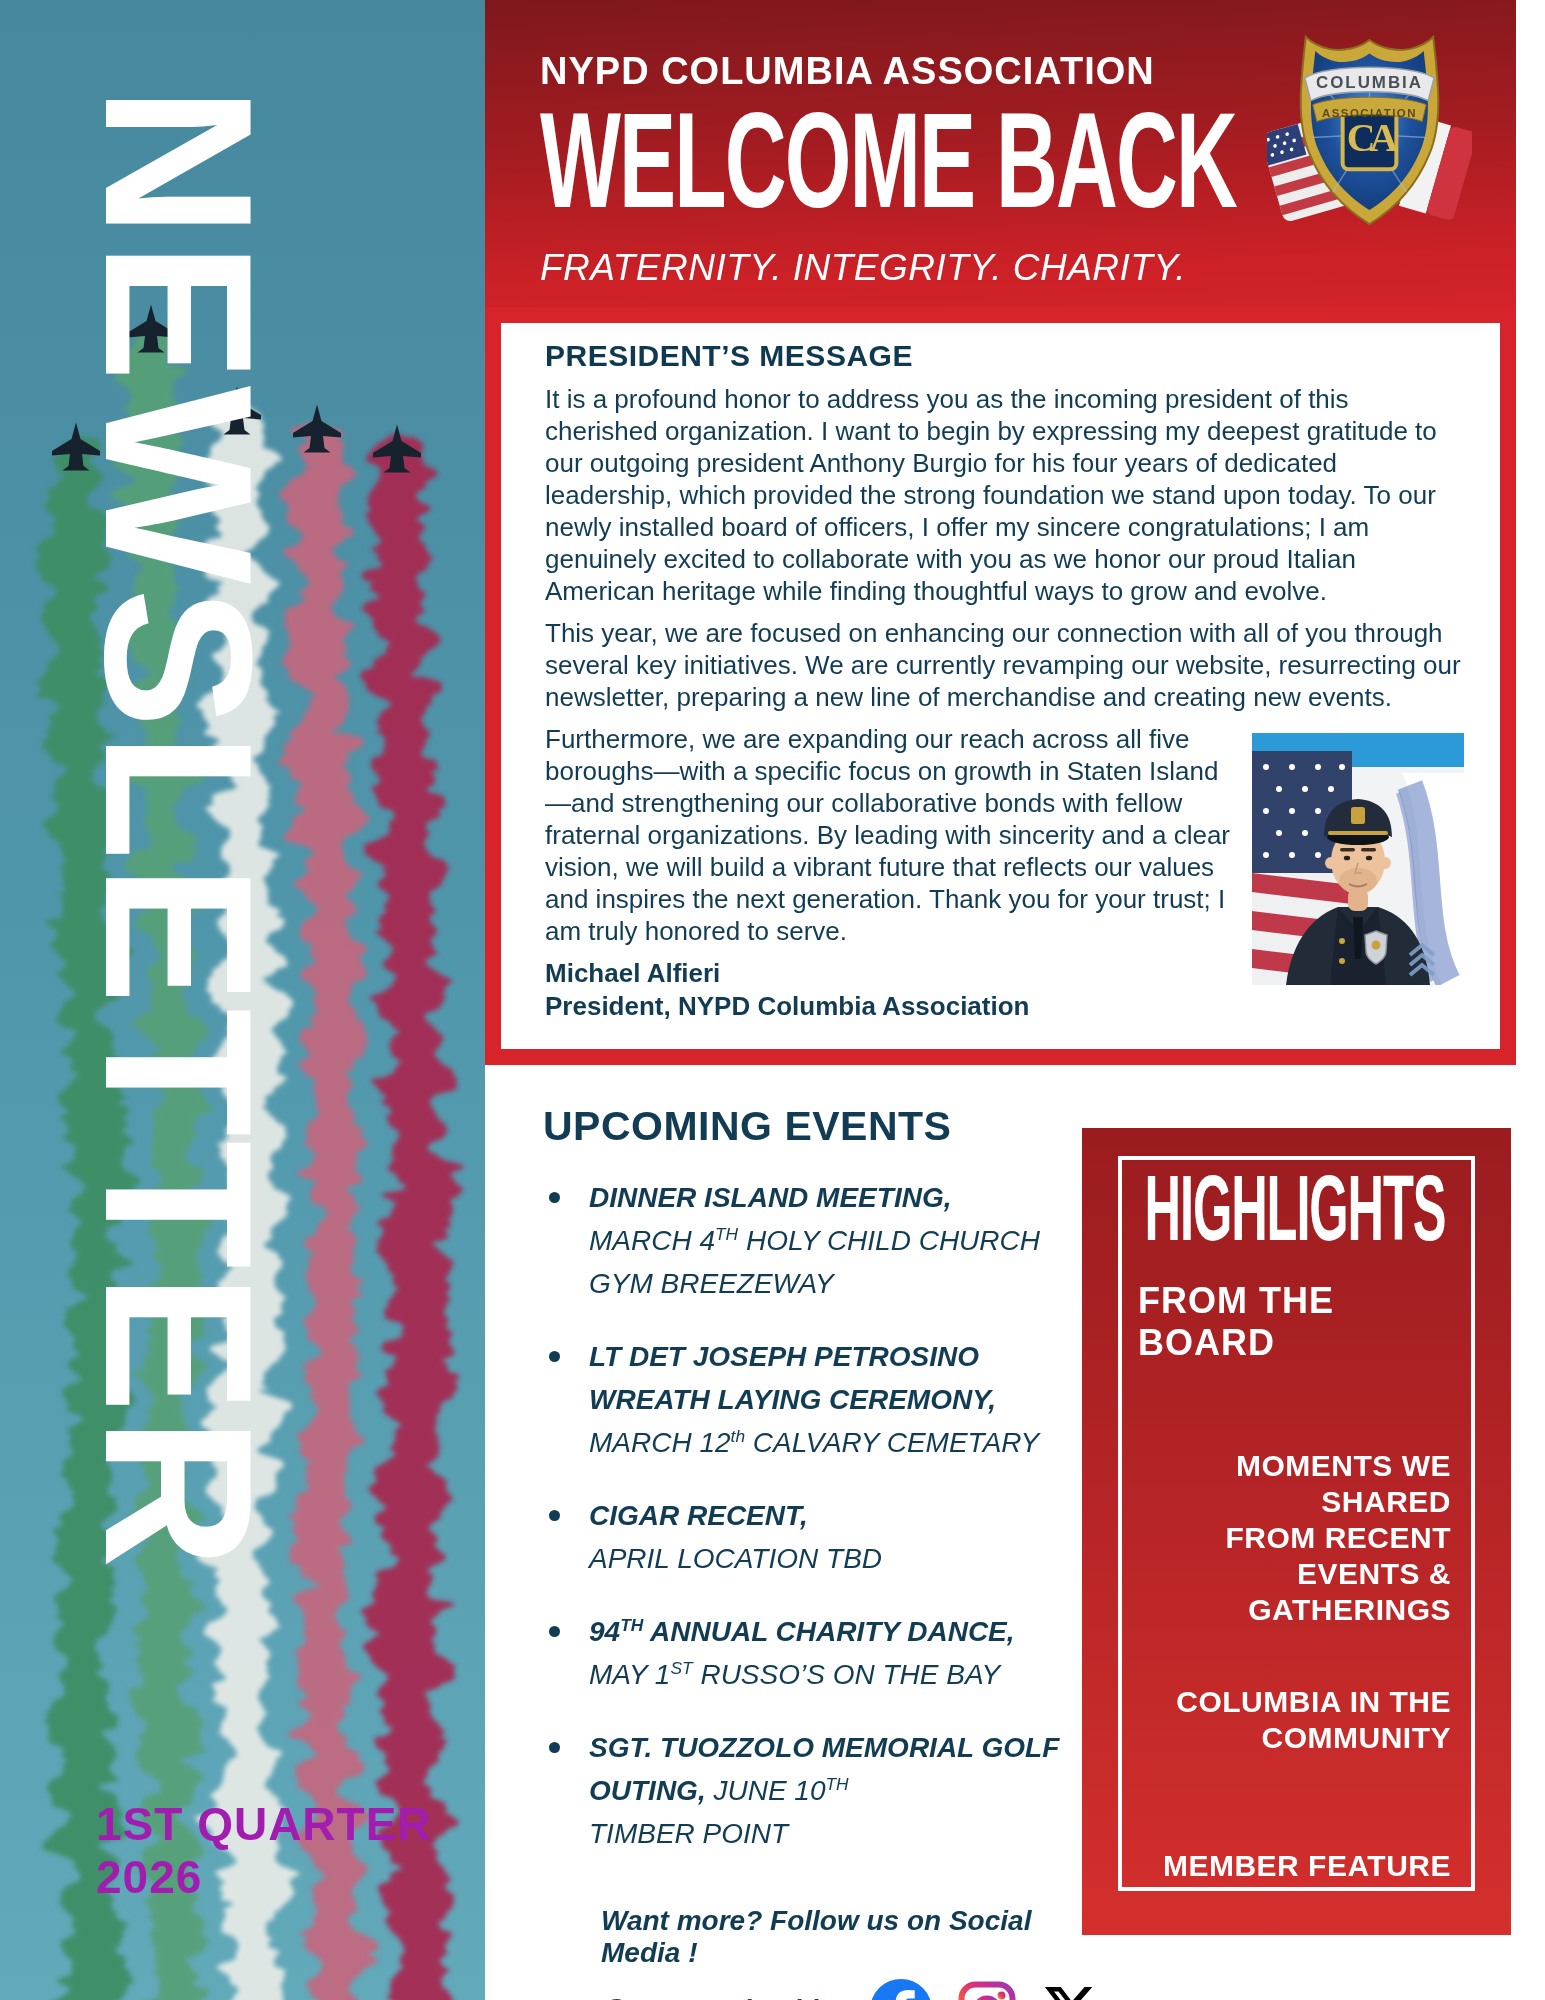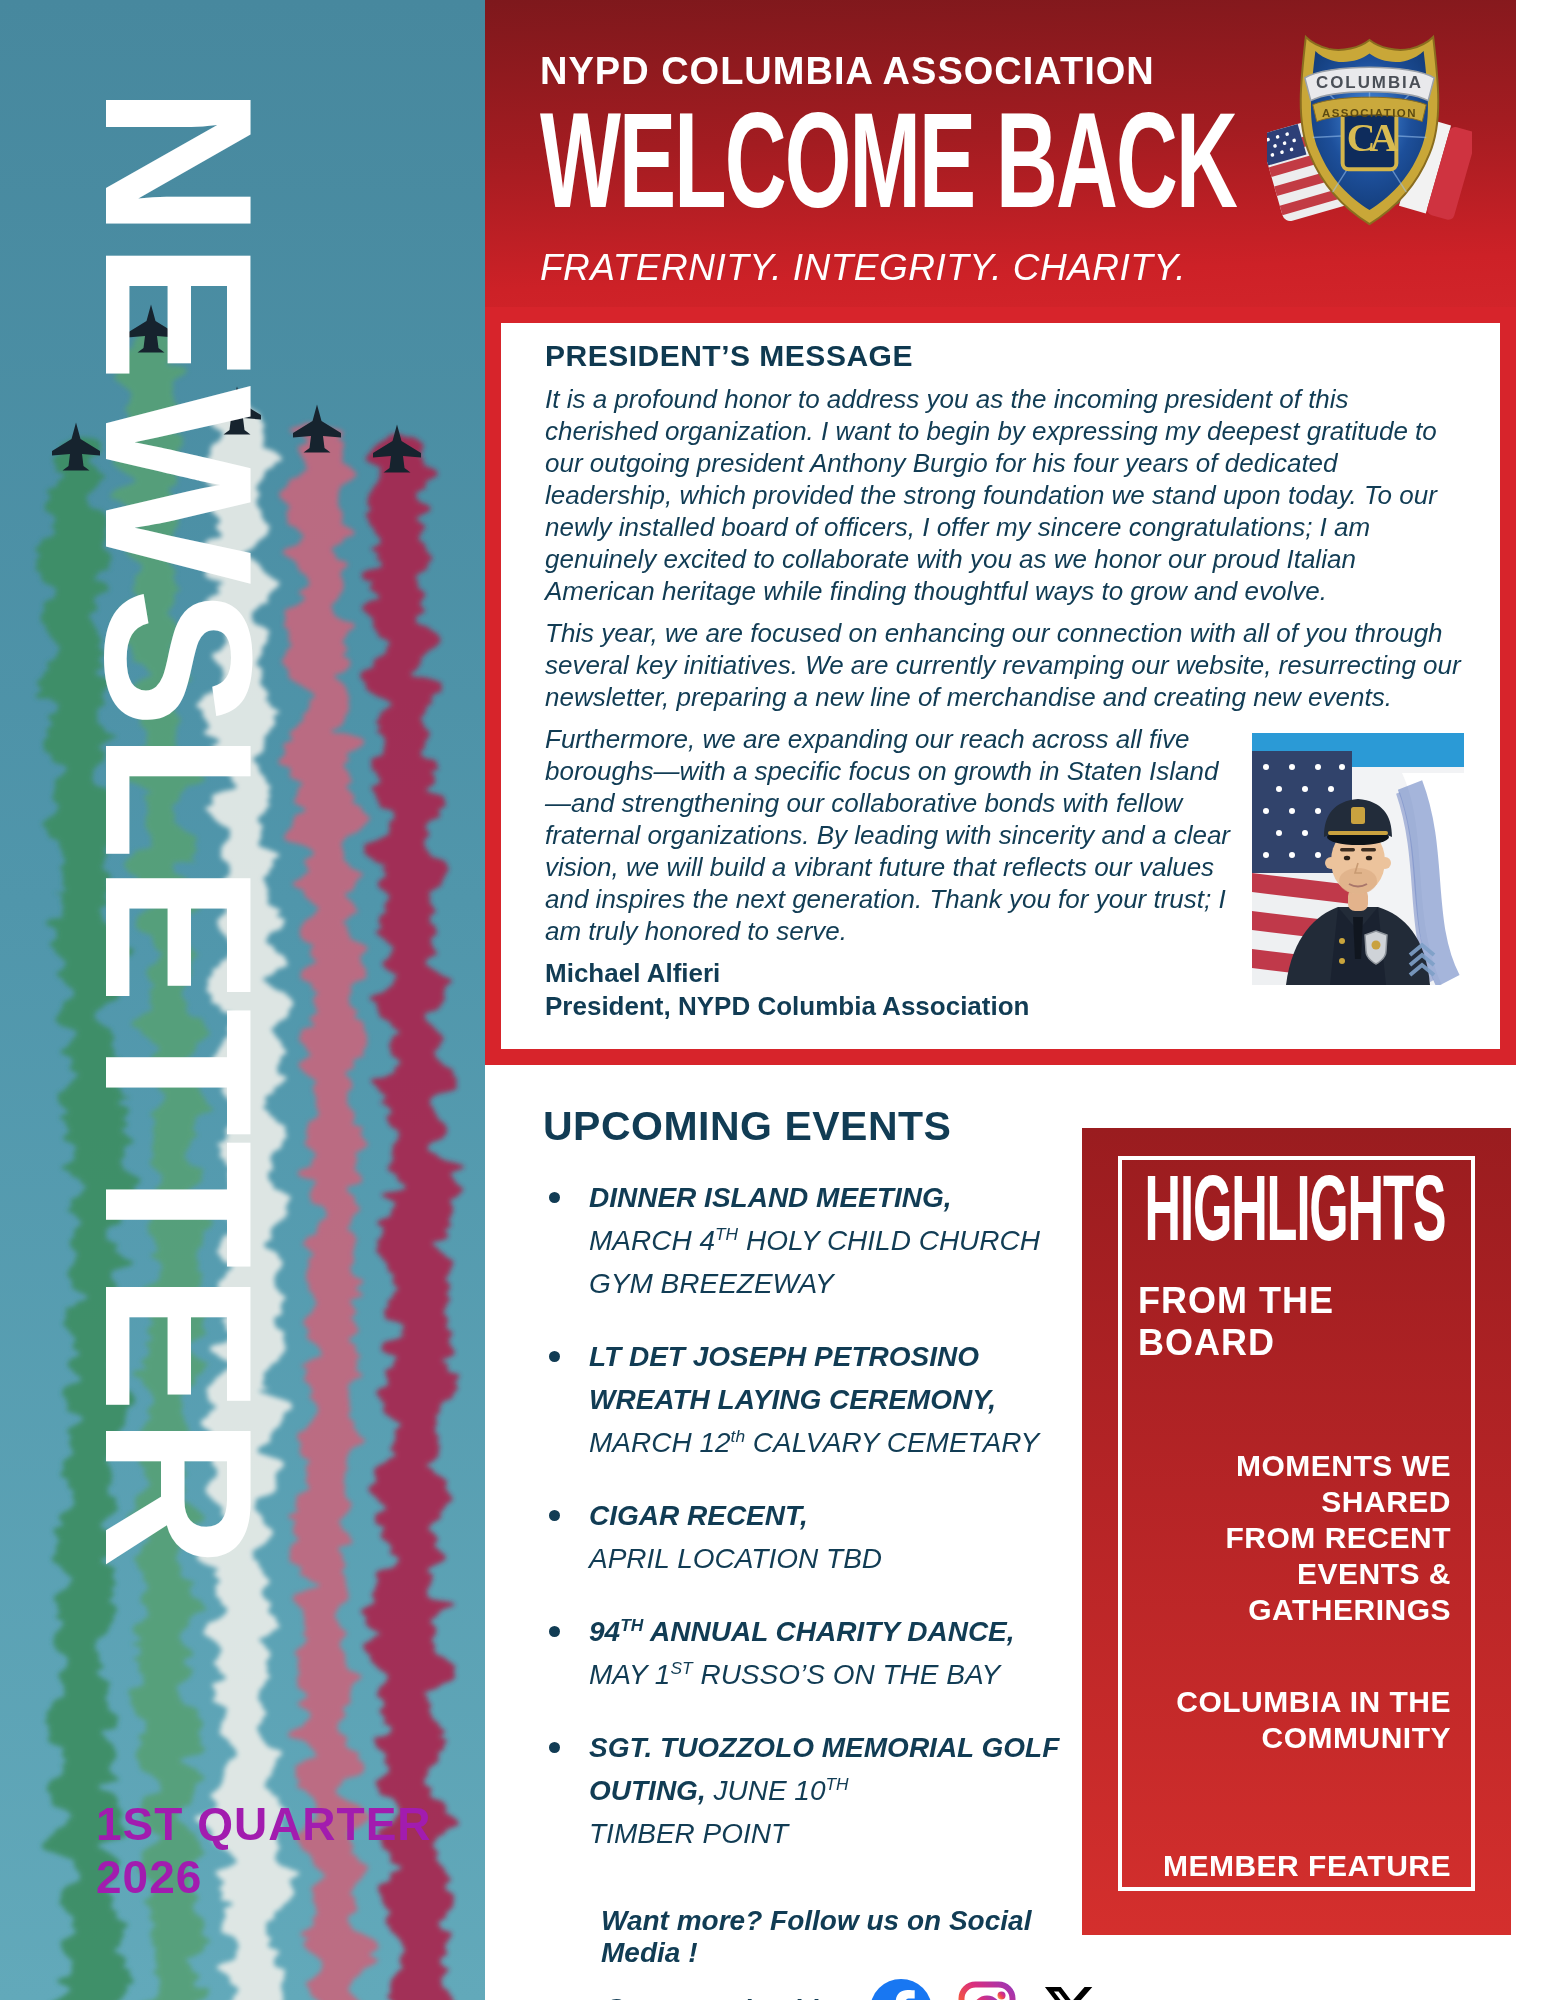--- a/index.html
+++ b/index.html
@@ -36,21 +36,21 @@
   }
   .tagline{margin-top:34px;font-size:37px;font-style:italic;font-weight:500;letter-spacing:0.5px}
   .logo-badge{position:absolute;top:28px;right:44px;width:205px;height:205px}
   
   .message{
     position:absolute;left:0;top:307px;width:100%;height:758px;box-sizing:border-box;
     background:#fff;border:16px solid #d7242b;padding:16px 36px 0 44px;
     color:#113c54;overflow:hidden;
   }
   .message h2{margin:0 0 10px 0;font-size:30px;font-weight:700;letter-spacing:0.5px;color:#0f3950}
-  .message p{margin:0 0 10px 0;font-size:26px;line-height:32px;font-style:italic;font-weight:500}
+  .message p{margin:0 0 10px 0;font-size:26px;line-height:32px;font-weight:500}
   .msg-cols{display:flex;gap:16px}
   .msg-left{flex:1;min-width:0}
   .portrait{width:212px;height:252px;flex:0 0 auto;margin-top:10px}
   .portrait svg{display:block;width:100%;height:100%}
   .sig-name,.sig-title{font-size:26px;line-height:33px;font-weight:700}
   .sig-name{margin-top:6px}
   
   .lower{position:absolute;left:0;top:1065px;width:100%;height:935px}
   .events-col{position:absolute;left:58px;top:38px;width:540px;color:#113c54}
   .events-h{font-size:41px;font-weight:700;letter-spacing:0.5px}

